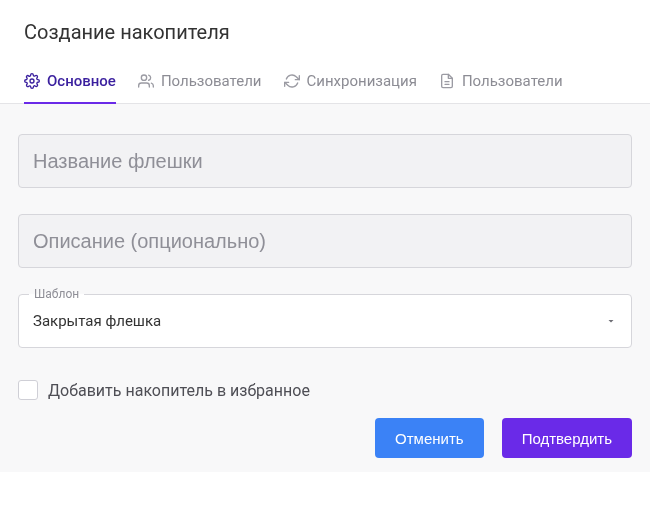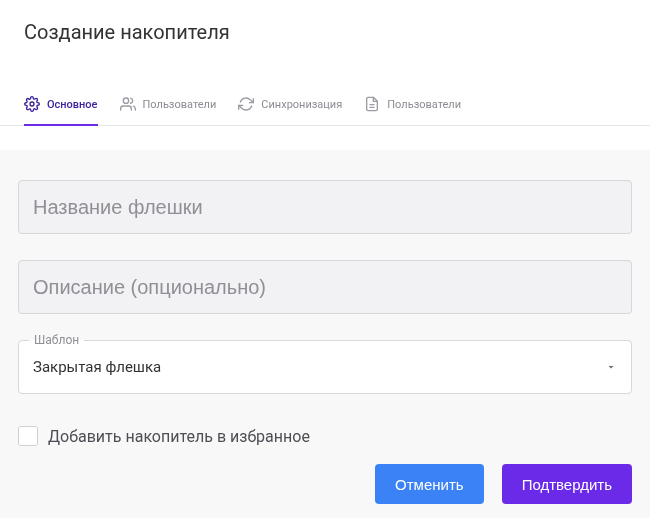--- a/index.html
+++ b/index.html
@@ -11,41 +11,40 @@
     font-family: -apple-system, BlinkMacSystemFont, "Segoe UI", Roboto, "Helvetica Neue", Arial, sans-serif;
     background: #fff;
     color: #333;
   }
   .dialog {
     width: 650px;
     height: 434px;
     background: #fff;
     display: flex;
     flex-direction: column;
-    gap: 24px;
   }
   .title {
     font-size: 20px;
     font-weight: 400;
     color: #333;
     padding: 20px 24px 18px 24px;
   }
   .tabs {
     display: flex;
     align-items: center;
     gap: 22px;
     padding: 0 24px;
     border-bottom: 1px solid #e4e4e7;
   }
   .tab {
     display: flex;
     align-items: center;
     gap: 7px;
     padding: 10px 0 12px 0;
-    font-size: 11px;
+    font-size: 15px;
     color: #8c8c94;
     cursor: pointer;
     border-bottom: 2px solid transparent;
     margin-bottom: -1px;
     white-space: nowrap;
     justify-content: center;
   }
   .tab.active {
     color: #3a1f9e;
     font-weight: 500;

